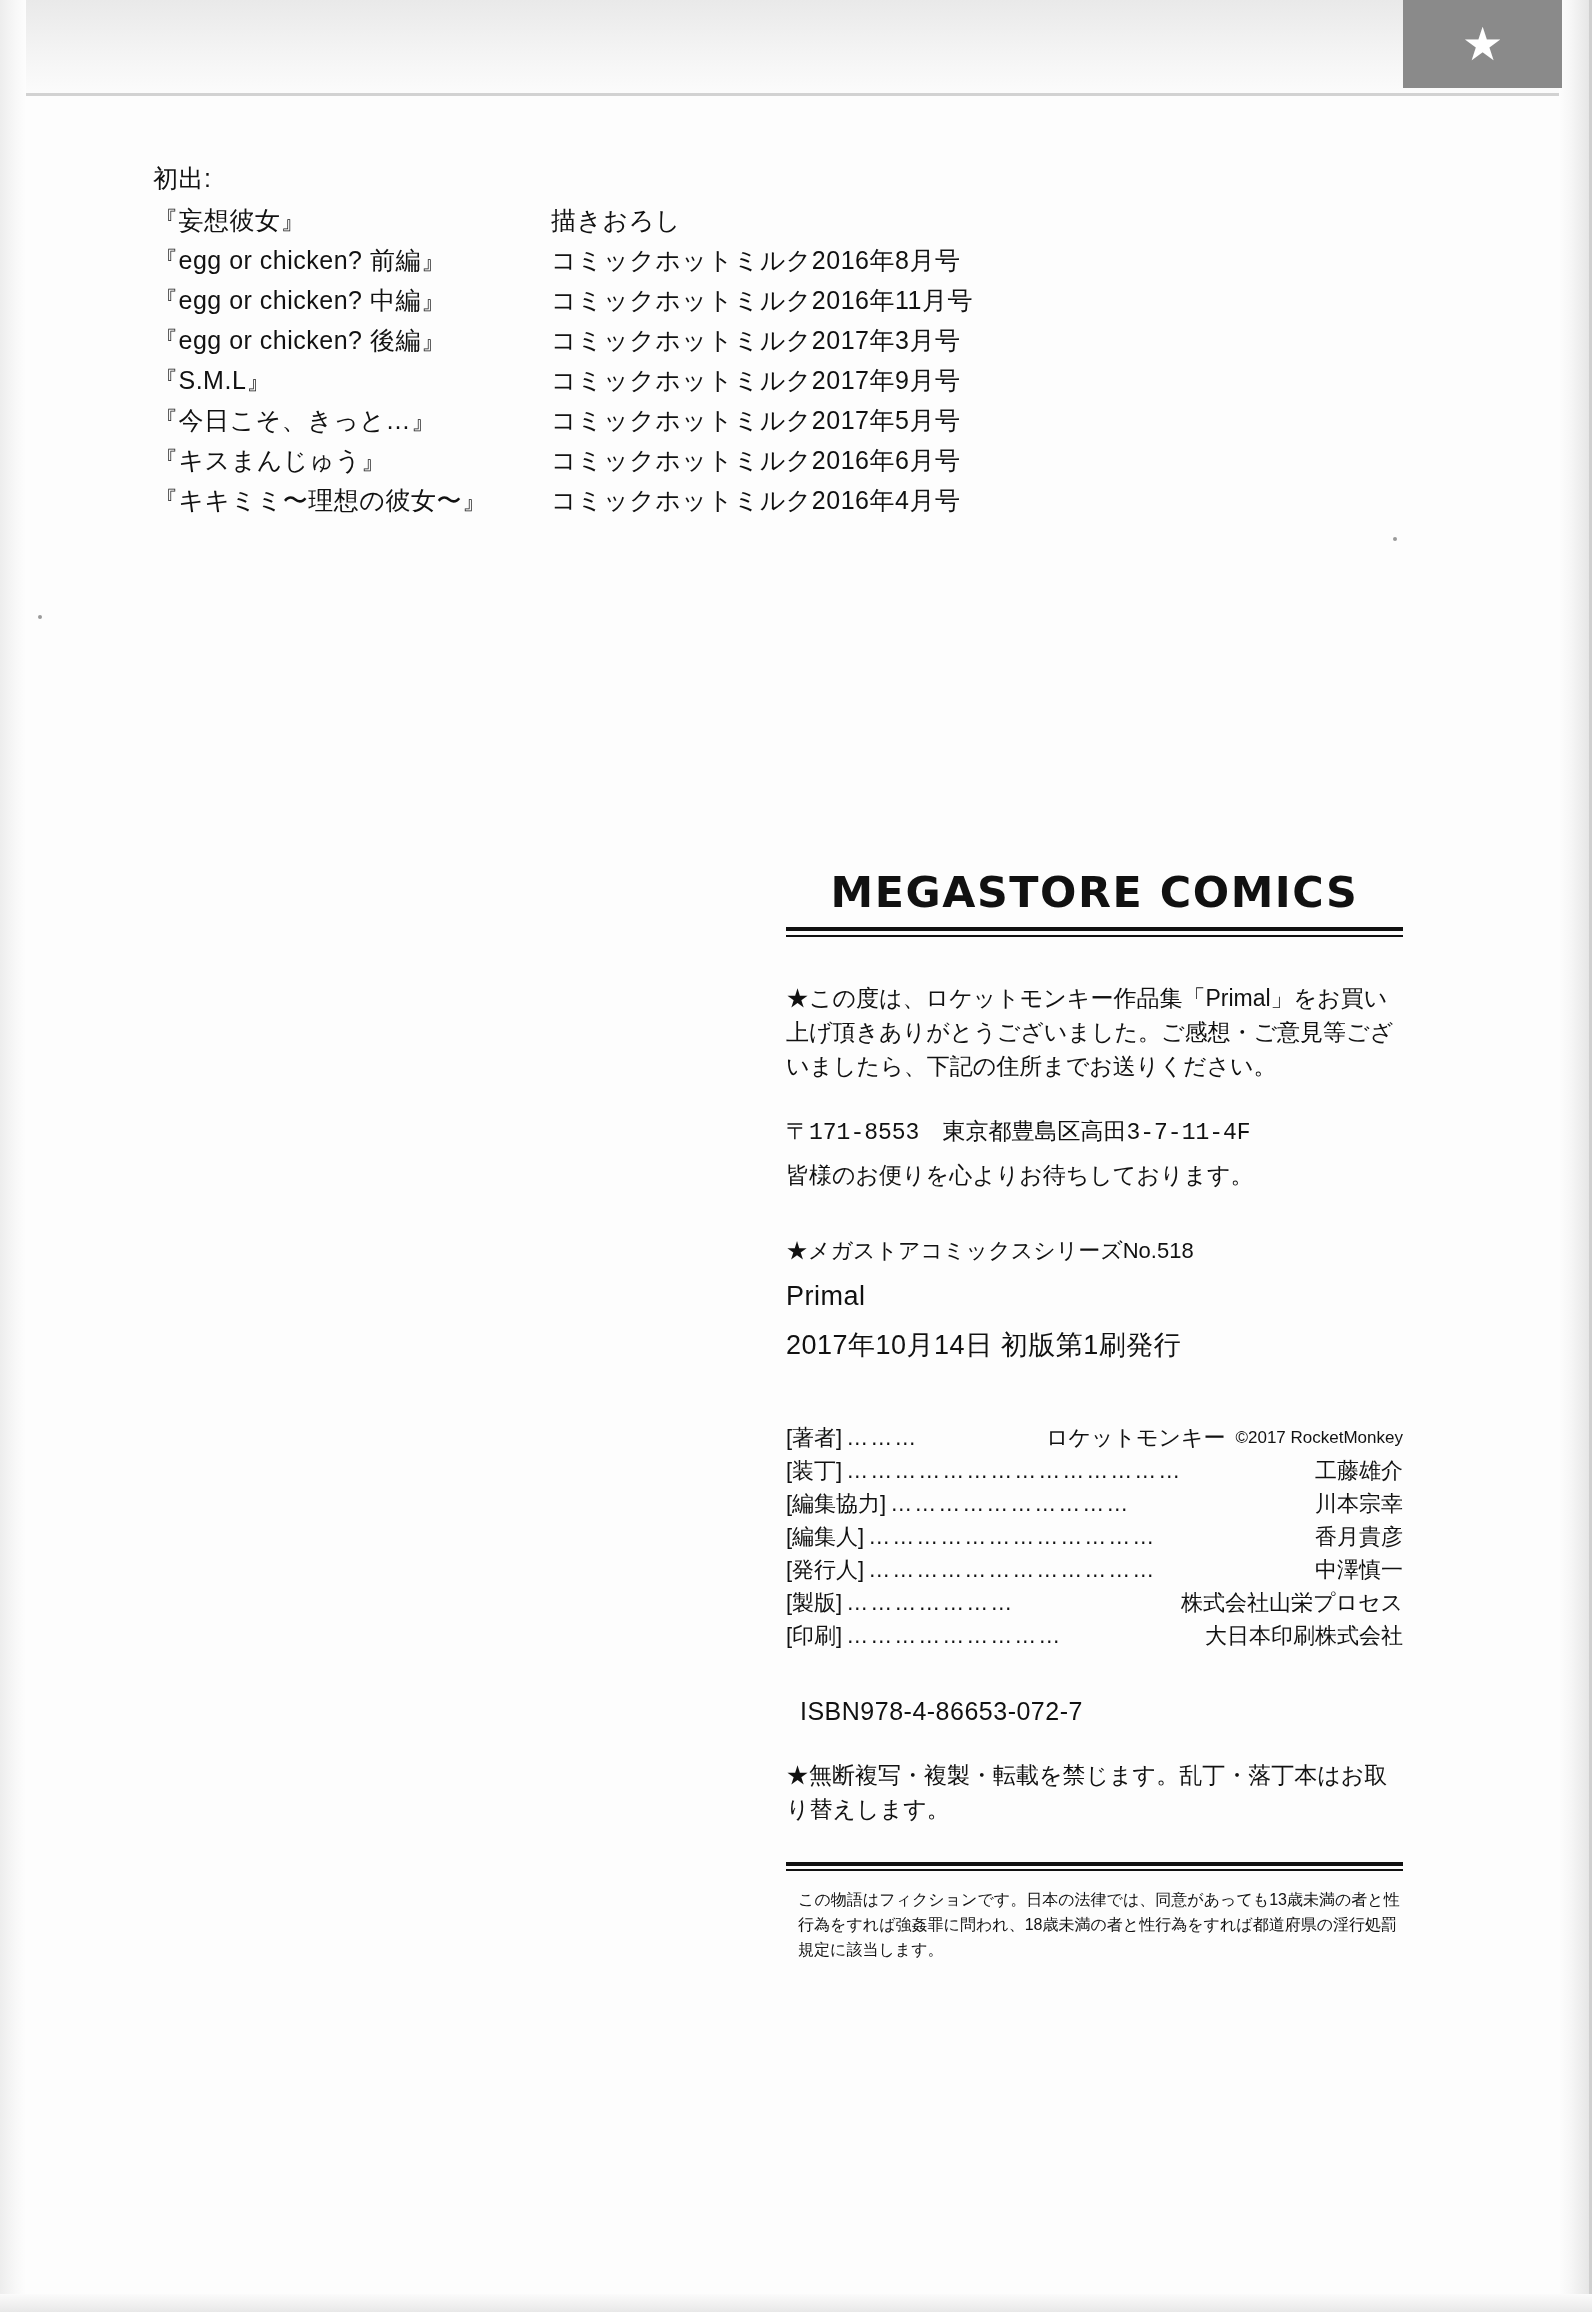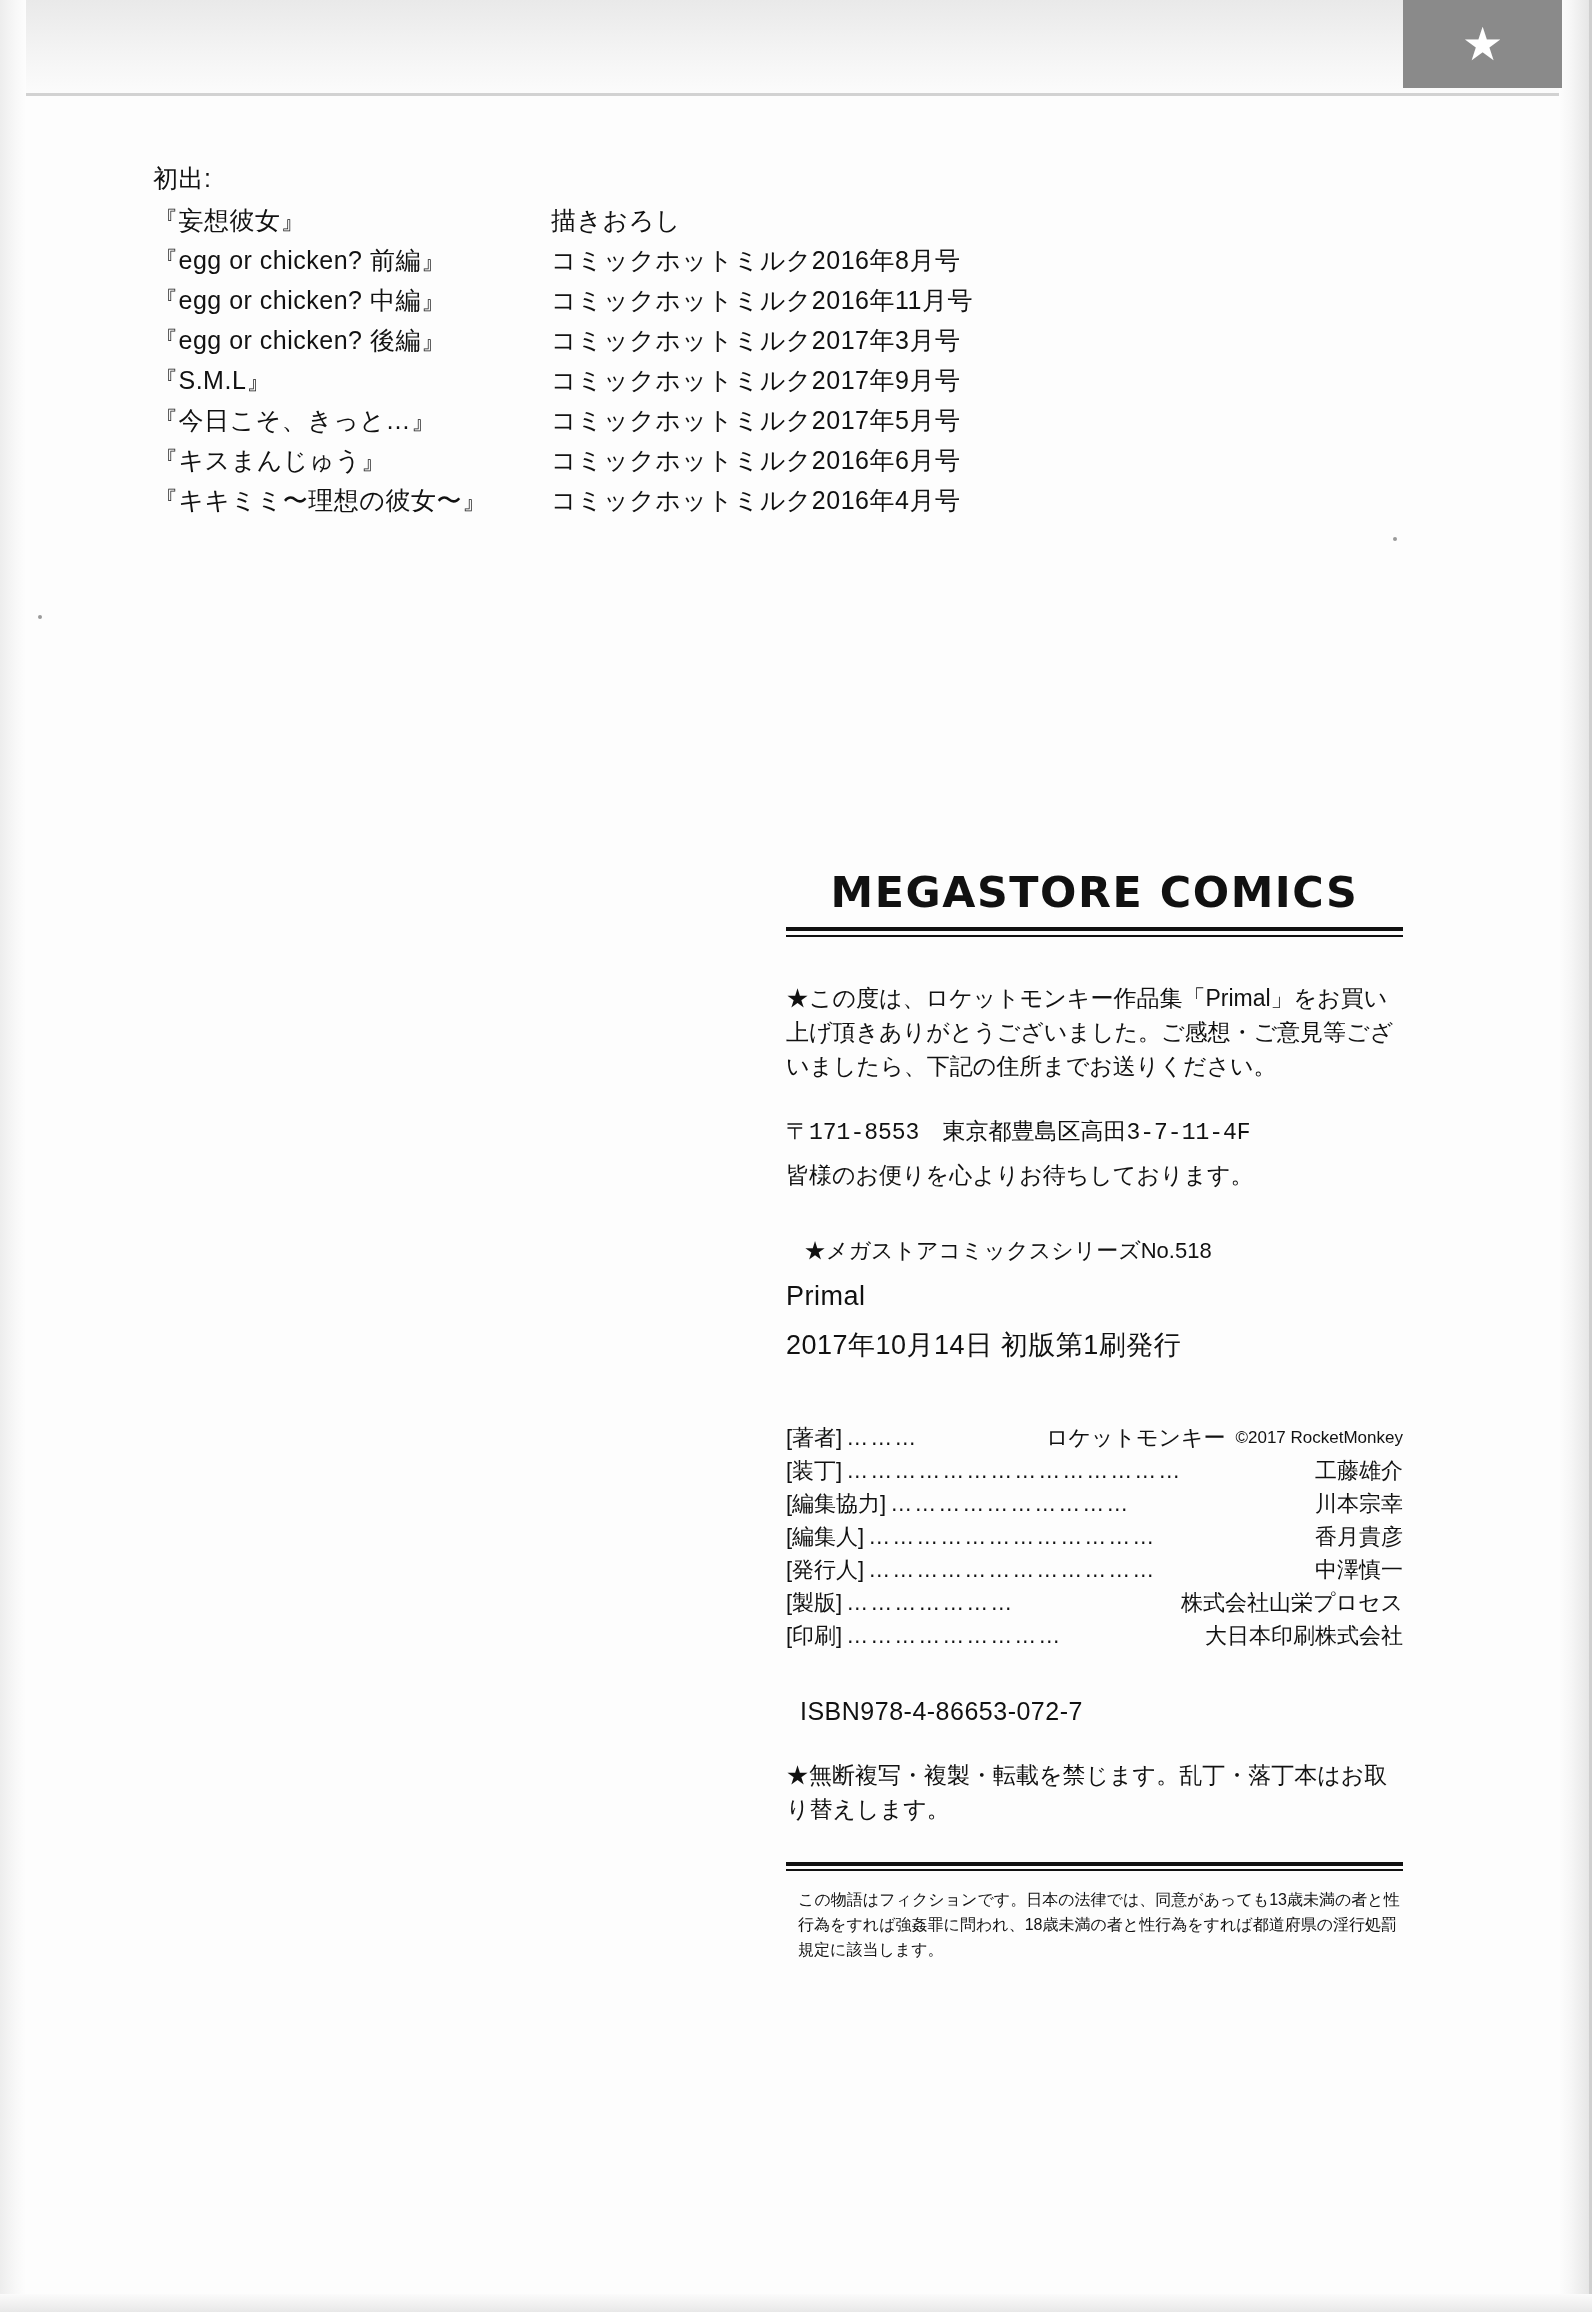--- a/index.html
+++ b/index.html
@@ -142,21 +142,20 @@
   .addr3 {
     font-size: 23px;
     line-height: 36px;
     margin-top: 6px;
   }
 
   .series-no {
     margin-top: 42px;
     font-size: 22px;
     line-height: 32px;
-    margin-left: 18px;
   }
   .book-title {
     font-size: 27px;
     line-height: 54px;
     margin-top: 2px;
     letter-spacing: 0.5px;
   }
   .pubdate {
     font-size: 27px;
     line-height: 40px;

